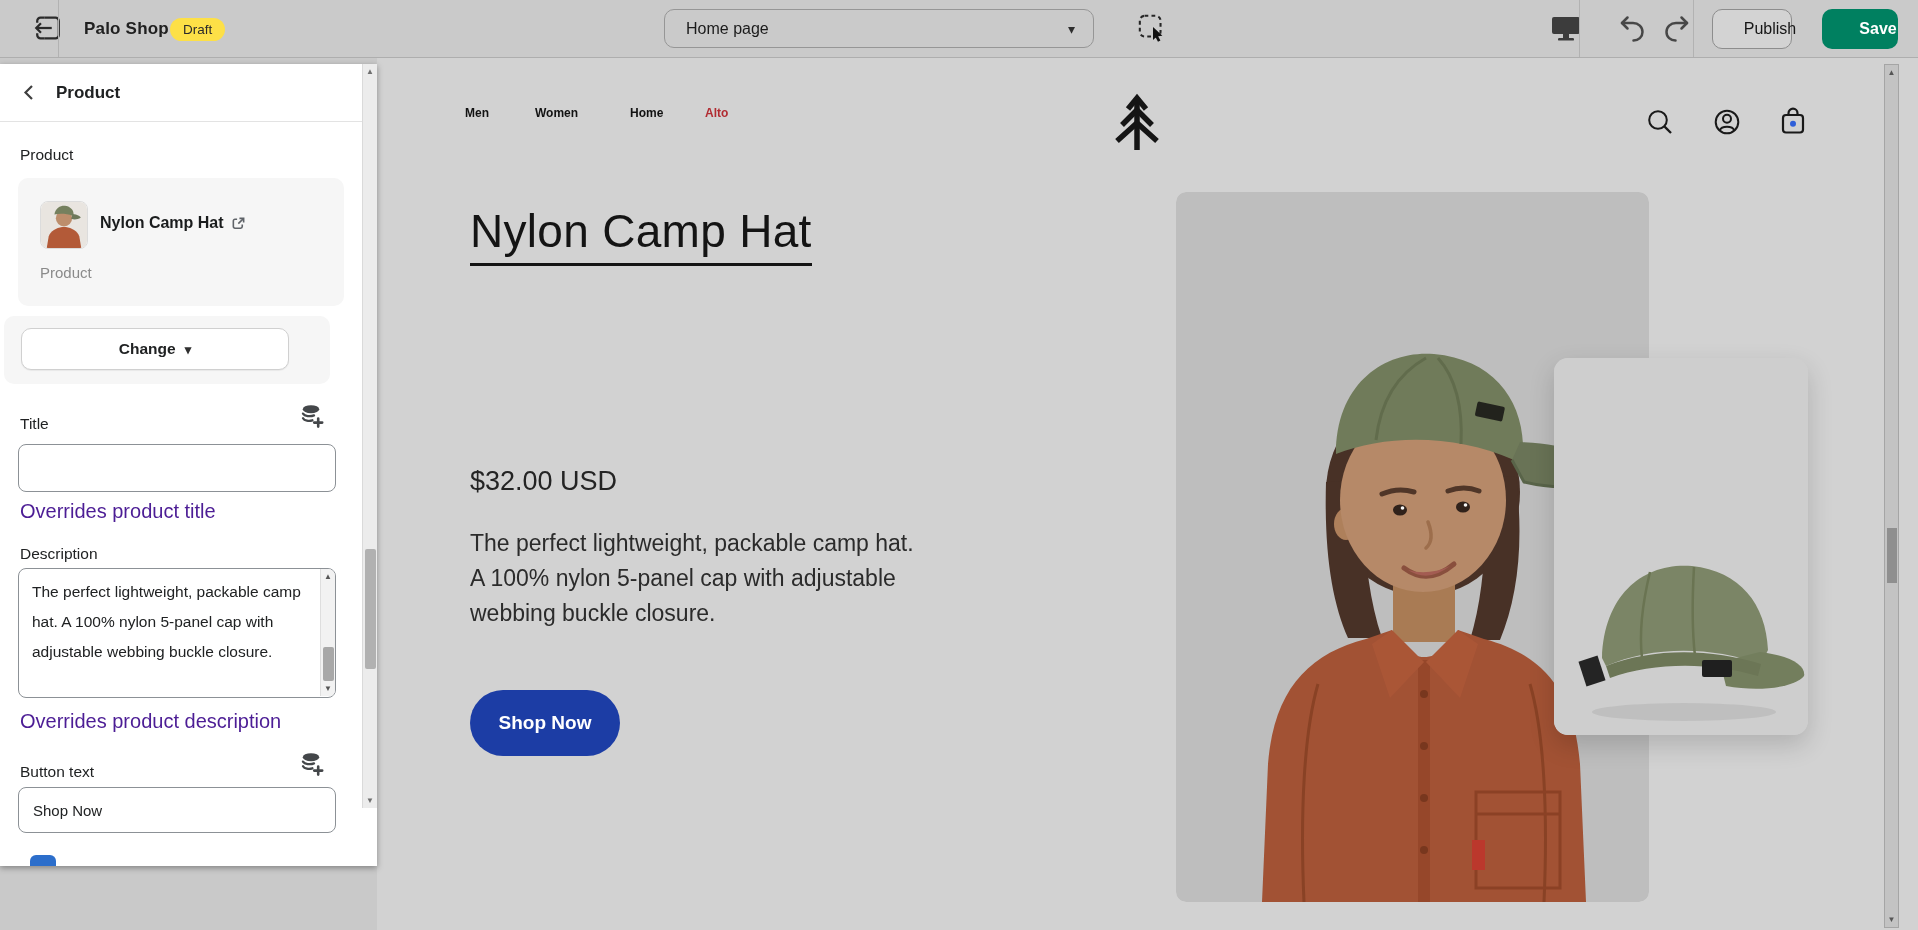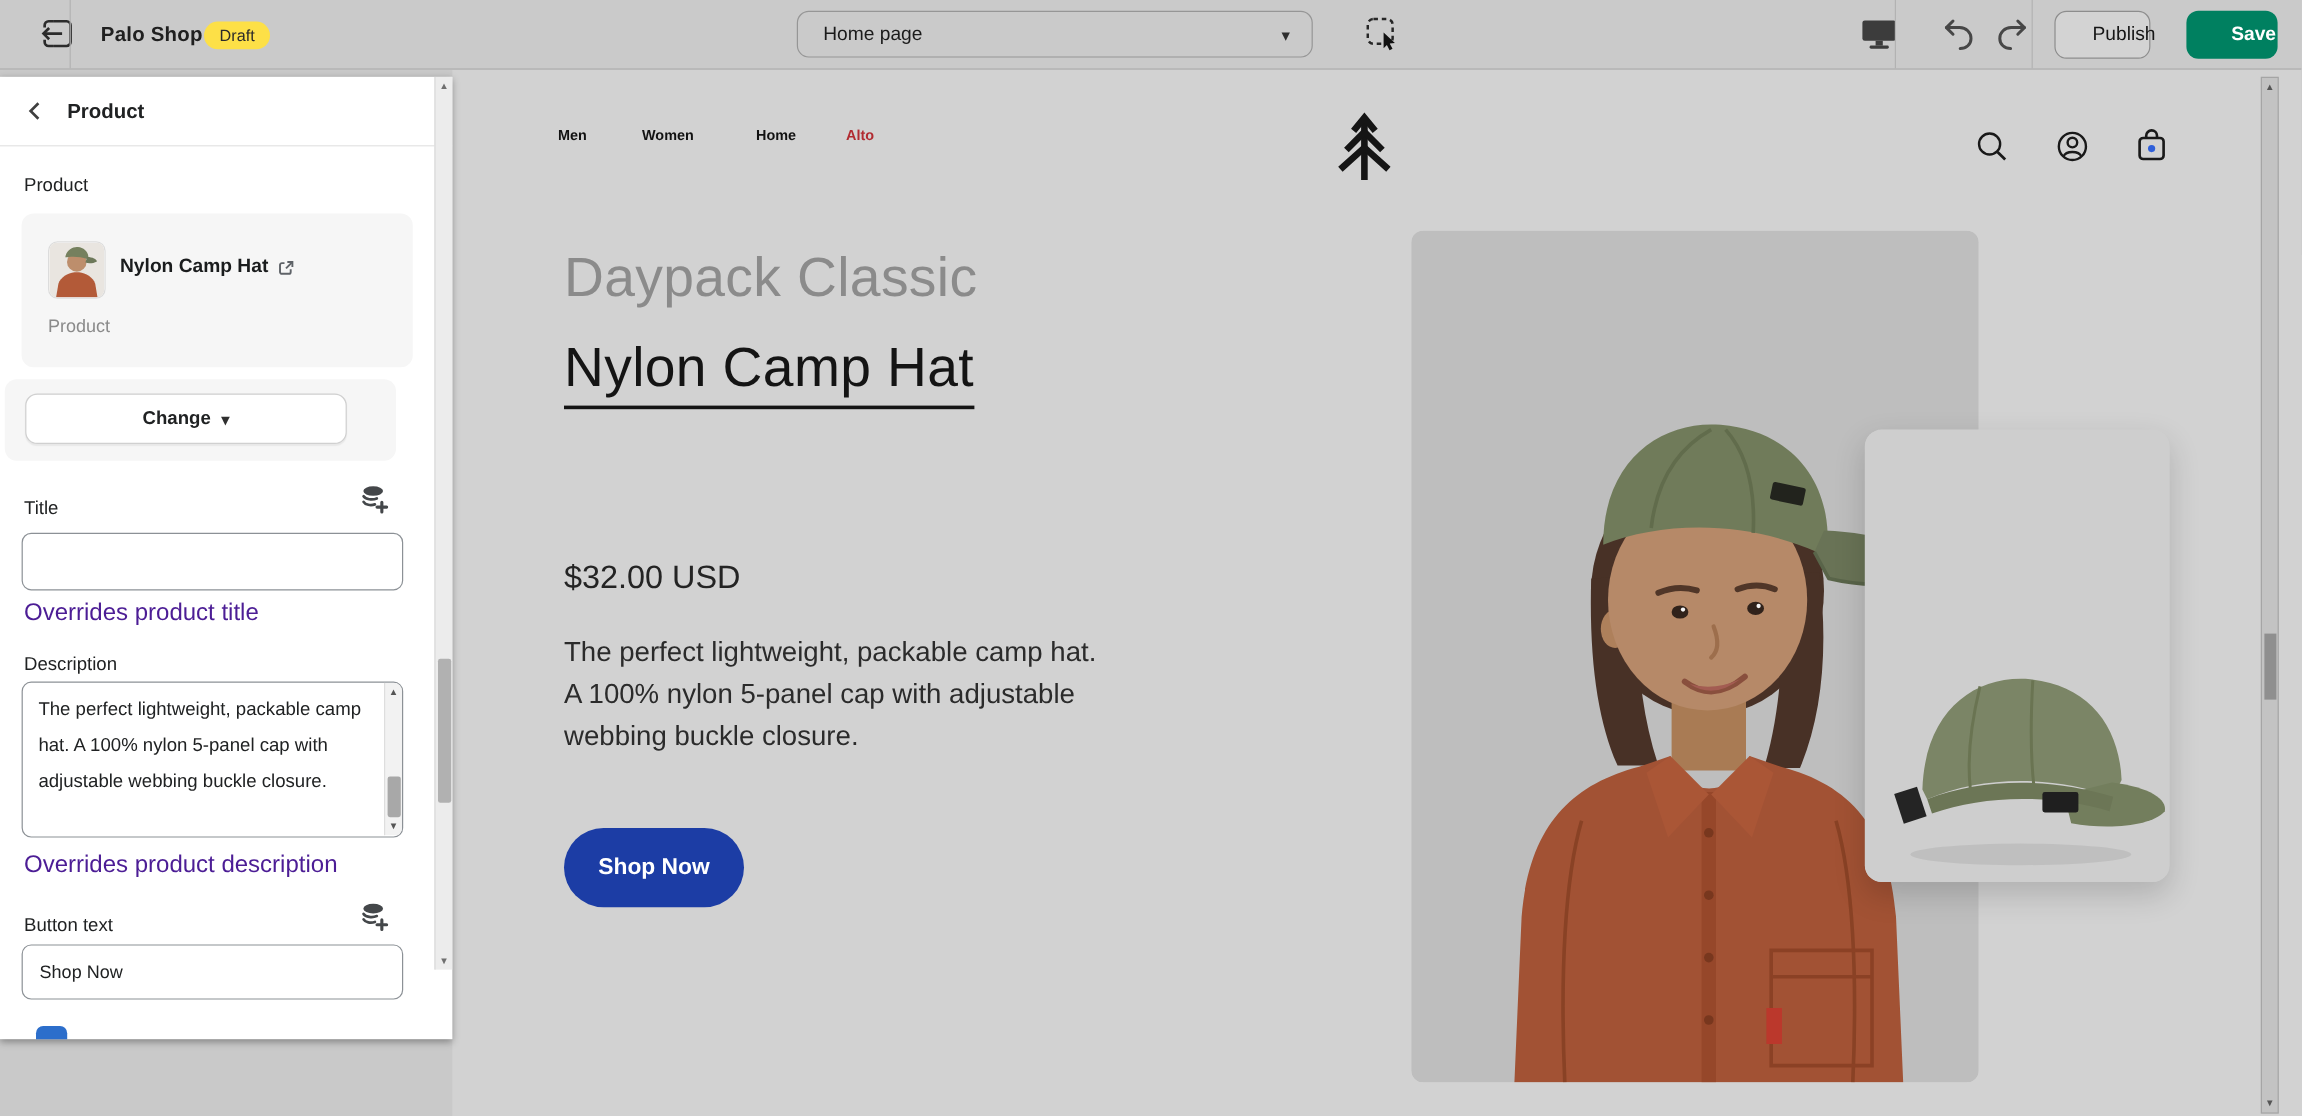--- a/index.html
+++ b/index.html
@@ -264,21 +264,20 @@
     </button>
     <button class="sf-icon" style="left:1402px; top:48px">
       <svg width="28" height="31" viewBox="0 0 28 31" fill="none" stroke="#191919" stroke-width="2.2">
         <rect x="4" y="9" width="20" height="17.5" rx="3"></rect>
         <path d="M9.5 9 V 7.2 a 4.5 4.5 0 0 1 9 0 V 9"></path>
         <circle cx="14" cy="17.8" r="3" fill="#2f5fd9" stroke="none"></circle>
       </svg>
     </button>
 
     <div class="hero-titles">
-      <div class="muted-line">Daypack Classic</div>
       <div><span class="active-line">Nylon Camp Hat</span></div>
     </div>
 
     <div class="hero-price">$32.00 USD</div>
     <div class="hero-desc">The perfect lightweight, packable camp hat. A 100% nylon 5-panel cap with adjustable webbing buckle closure.</div>
     <button class="shop-btn">Shop Now</button>
 
     <div class="hero-img">
       <svg width="473" height="710" viewBox="0 0 473 710">
         <rect width="473" height="710" rx="10" fill="#c5c5c5"></rect>

